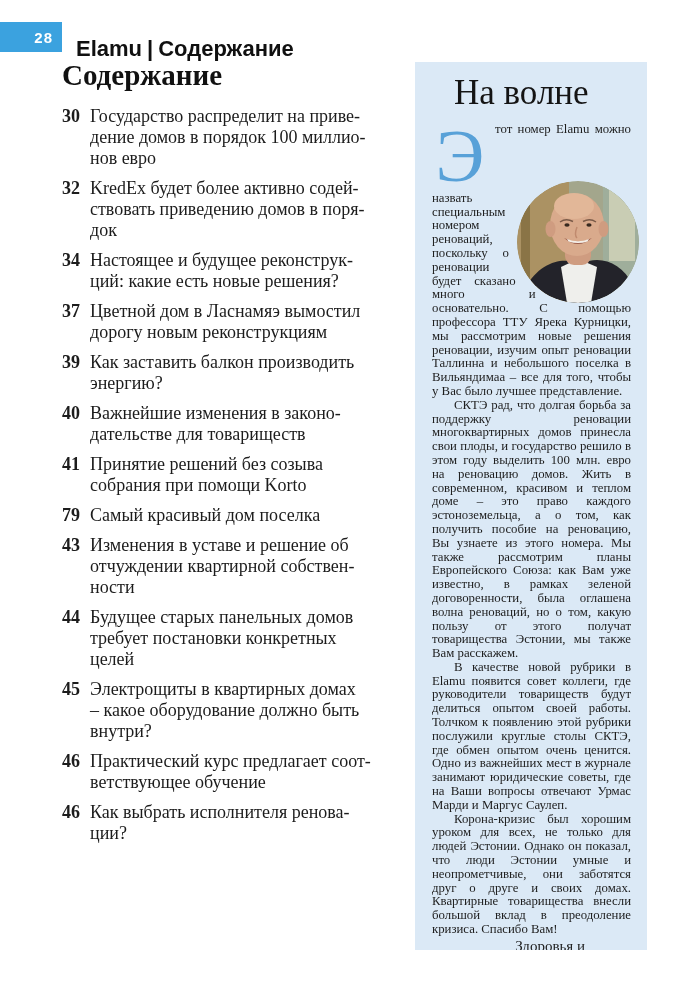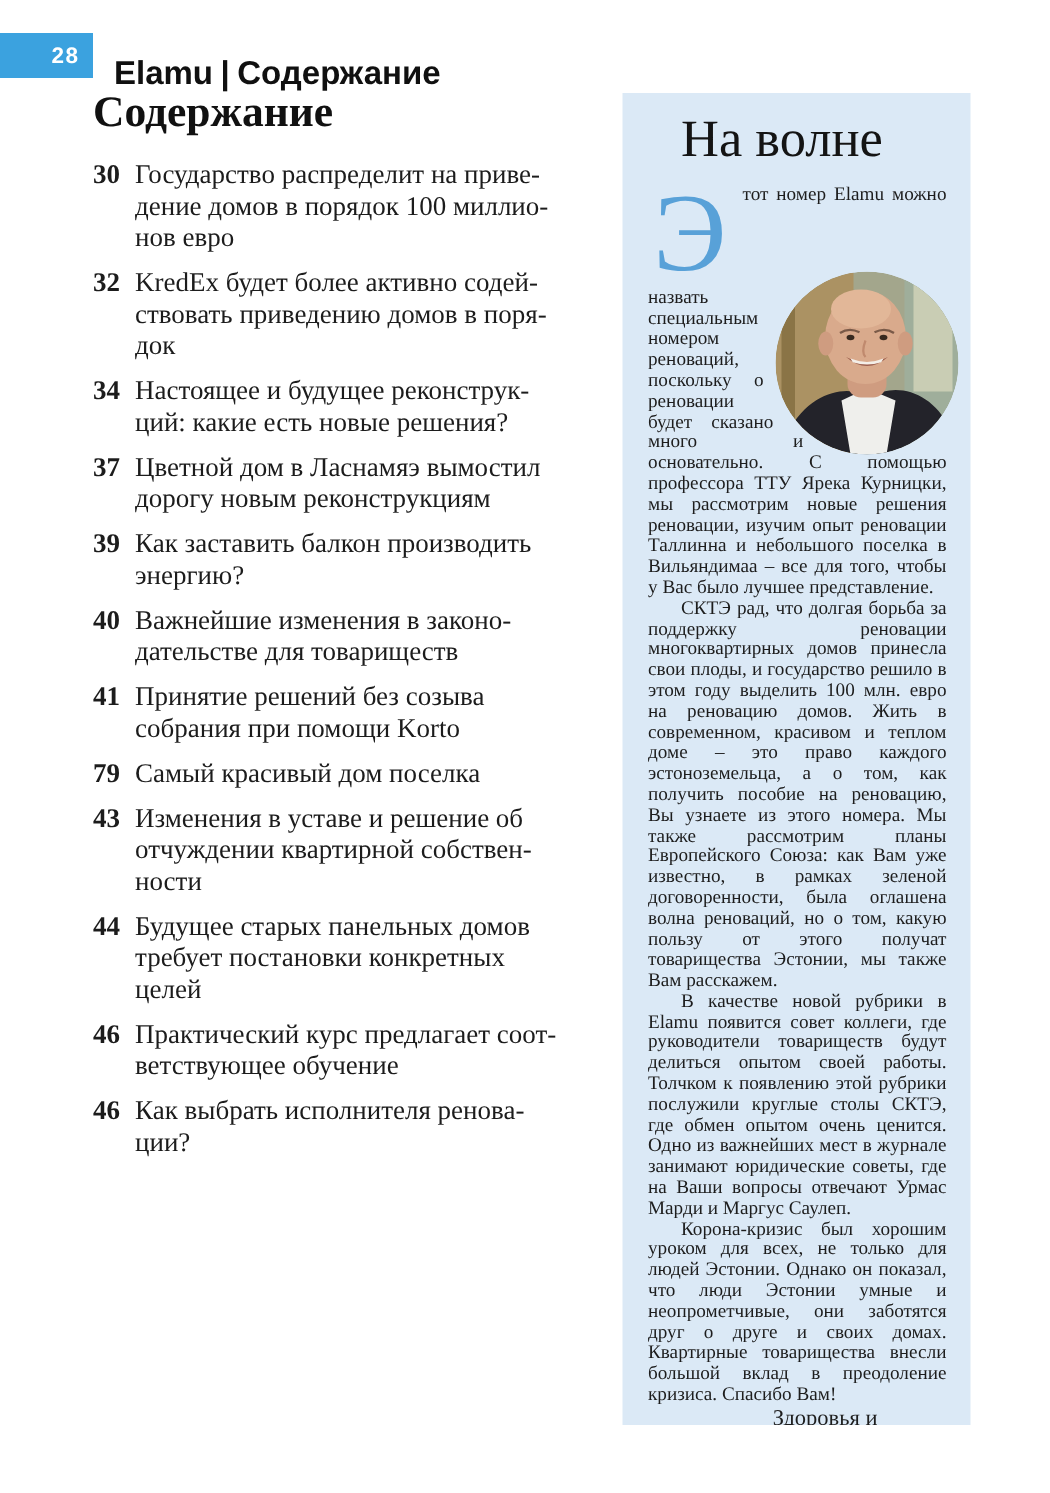--- a/index.html
+++ b/index.html
@@ -114,20 +114,24 @@
       </div>
       <div class="toc-item">
         <span class="toc-num">43</span>
         <span class="toc-text">Изменения в уставе и решение об<br>отчуждении квартирной собствен-<br>ности</span>
       </div>
       <div class="toc-item">
         <span class="toc-num">44</span>
         <span class="toc-text">Будущее старых панельных домов<br>требует постановки конкретных<br>целей</span>
       </div>
       <div class="toc-item">
+        <span class="toc-num">45</span>
+        <span class="toc-text">Электрощиты в квартирных домах<br>– какое оборудование должно быть<br>внутри?</span>
+      </div>
+      <div class="toc-item">
         <span class="toc-num">46</span>
         <span class="toc-text">Практический курс предлагает соот-<br>ветствующее обучение</span>
       </div>
       <div class="toc-item">
         <span class="toc-num">46</span>
         <span class="toc-text">Как выбрать исполнителя ренова-<br>ции?</span>
       </div>
     </div>
 </div>
 

